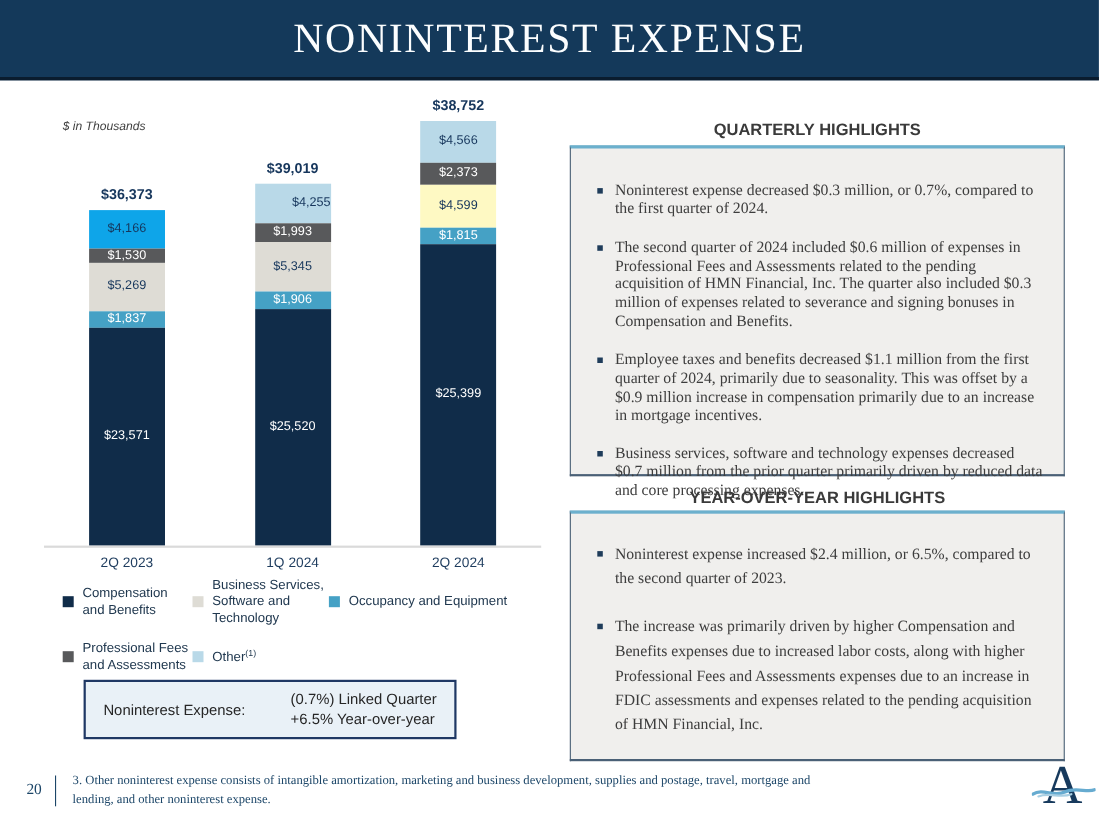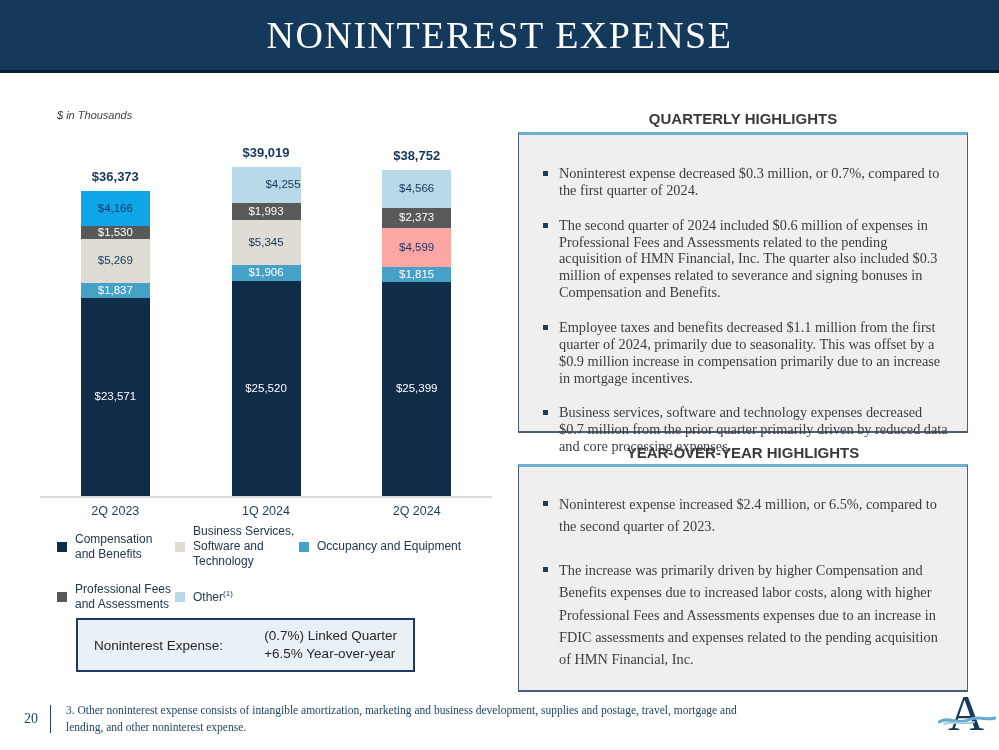--- a/index.html
+++ b/index.html
@@ -121,27 +121,27 @@
       </div>
       <div class="col">
         <div class="total">$38,752</div>
         <div class="stack">
           <div class="seg" style="height: 38px; background: rgb(185, 217, 232); color: rgb(22, 54, 92);">
             <span>$4,566</span>
           </div>
           <div class="seg" style="height: 20px; background: rgb(88, 89, 91); color: rgb(255, 255, 255);">
             <span>$2,373</span>
           </div>
-          <div class="seg" style="height: 39px; background: #fca5a5; color: rgb(22, 54, 92);">
+          <div class="seg" style="height: 39px; background: #fef9c3; color: rgb(22, 54, 92);">
             <span>$4,599</span>
           </div>
           <div class="seg" style="height: 15px; background: rgb(69, 161, 197); color: rgb(255, 255, 255);">
             <span>$1,815</span>
           </div>
-          <div class="seg" style="height: 214px; background: rgb(16, 44, 73); color: rgb(255, 255, 255);">
+          <div class="seg" style="height: 274px; background: rgb(16, 44, 73); color: rgb(255, 255, 255);">
             <span>$25,399</span>
           </div>
         </div>
       </div>
     </div>
   <div class="axis-line"></div>
   <div class="cats" id="chart-cats">
       <div class="cat">2Q 2023</div>
       <div class="cat">1Q 2024</div>
       <div class="cat">2Q 2024</div>

